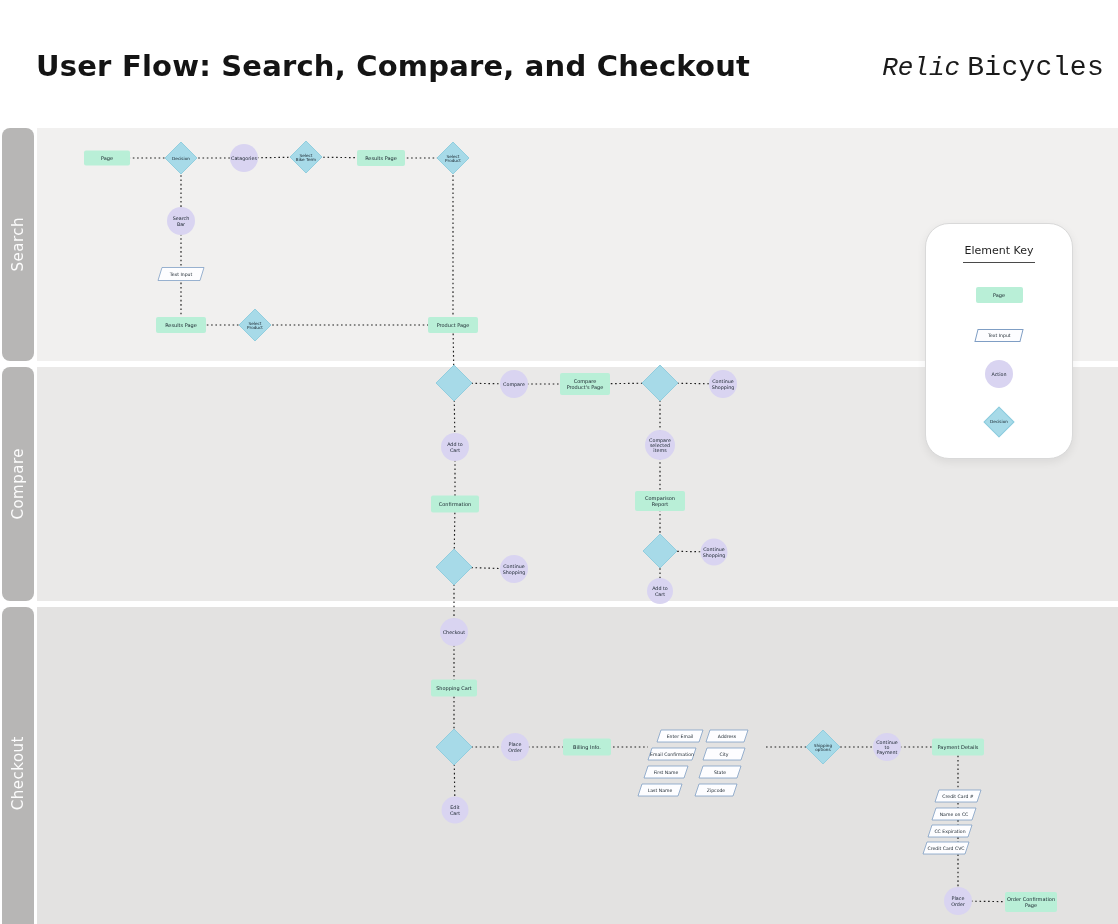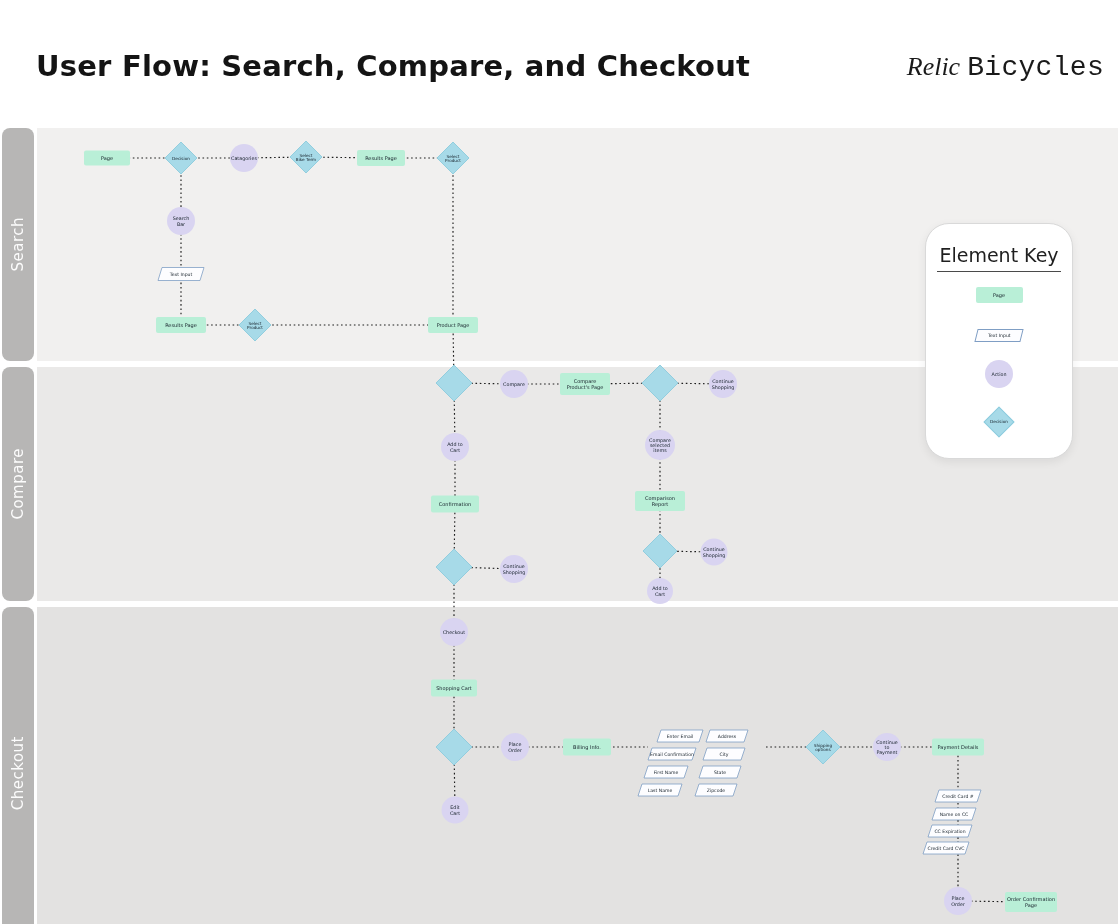--- a/index.html
+++ b/index.html
@@ -19,21 +19,21 @@
   }
   *{margin:0;padding:0;box-sizing:border-box;}
   html,body{width:1118px;height:924px;overflow:hidden;background:#fff;
     font-family:"DejaVu Sans","Liberation Sans",sans-serif;}
   .stage{position:relative;width:1118px;height:924px;background:#fff;margin-top:16px;}
 
   
   .header{position:absolute;top:0;left:0;right:0;height:110px;background:var(--header-bg);z-index:5;}
   .page-title{position:absolute;left:36px;top:33px;font-size:29px;font-weight:600;color:#141414;letter-spacing:.2px;}
   .brand{position:absolute;right:14px;top:36px;white-space:nowrap;}
-  .brand .script{font-family:Liberation Serif, serif;font-style:italic;font-size:26px;color:#1a1a1a;margin-right:7px;}
+  .brand .script{font-family:Liberation Mono, monospace;font-style:italic;font-size:26px;color:#1a1a1a;margin-right:7px;}
   .brand .name{font-size:28px;font-weight:500;color:#1a1a1a;letter-spacing:.3px;font-family:Liberation Mono, monospace;}
 
   
   .lane{position:absolute;left:37px;right:0;z-index:1;}
   .lane-search{top:112px;height:233px;background:var(--lane-search-bg);}
   .lane-compare{top:351px;height:234px;background:var(--lane-compare-bg);}
   .lane-checkout{top:591px;height:333px;background:var(--lane-checkout-bg);}
   .lane-tab{position:absolute;left:2px;width:32px;background:var(--lane-tab);border-radius:8px;z-index:2;
     display:flex;align-items:center;justify-content:center;}
   .tab-search{top:112px;height:233px;}
@@ -50,21 +50,21 @@
   .node-action circle{fill:var(--action-fill);}
   .node-action text{font-size:4.8px;}
   .node-decision polygon{fill:var(--decision-fill);stroke:var(--decision-stroke);stroke-width:.9;}
   .node-decision text{font-size:4.2px;}
   .node-input polygon{fill:var(--input-fill);stroke:var(--input-stroke);stroke-width:.8;}
   .node-input text{font-size:4.6px;}
 
   
   .key-card{position:absolute;left:925px;top:207px;width:148px;height:236px;background:#fff;
     border:1px solid #d9d9d9;border-radius:24px;z-index:6;box-shadow:0 3px 10px rgba(0,0,0,.07);text-align:center;}
-  .key-title{display:inline-block;margin-top:20px;font-size:19px;font-weight:500;color:#1f1f1f;
+  .key-title{display:inline-block;margin-top:20px;font-size:11px;font-weight:500;color:#1f1f1f;
     border-bottom:1px solid #4a4a4a;padding:0 2px 5px 2px;}
   .key-item{position:absolute;left:0;width:100%;display:flex;justify-content:center;}
   .key-shape{display:flex;align-items:center;justify-content:center;color:var(--text-dark);}
   .key-page{top:63px;}
   .key-page .key-shape{width:47px;height:16px;background:var(--page-fill);border-radius:2px;font-size:5px;}
   .key-input{top:105px;}
   .key-input .key-shape{width:46px;height:13px;background:var(--input-fill);border:1px solid var(--input-stroke);
     transform:skewX(-14deg);font-size:4.6px;}
   .key-input .key-shape i{font-style:normal;transform:skewX(14deg);}
   .key-action{top:136px;}

